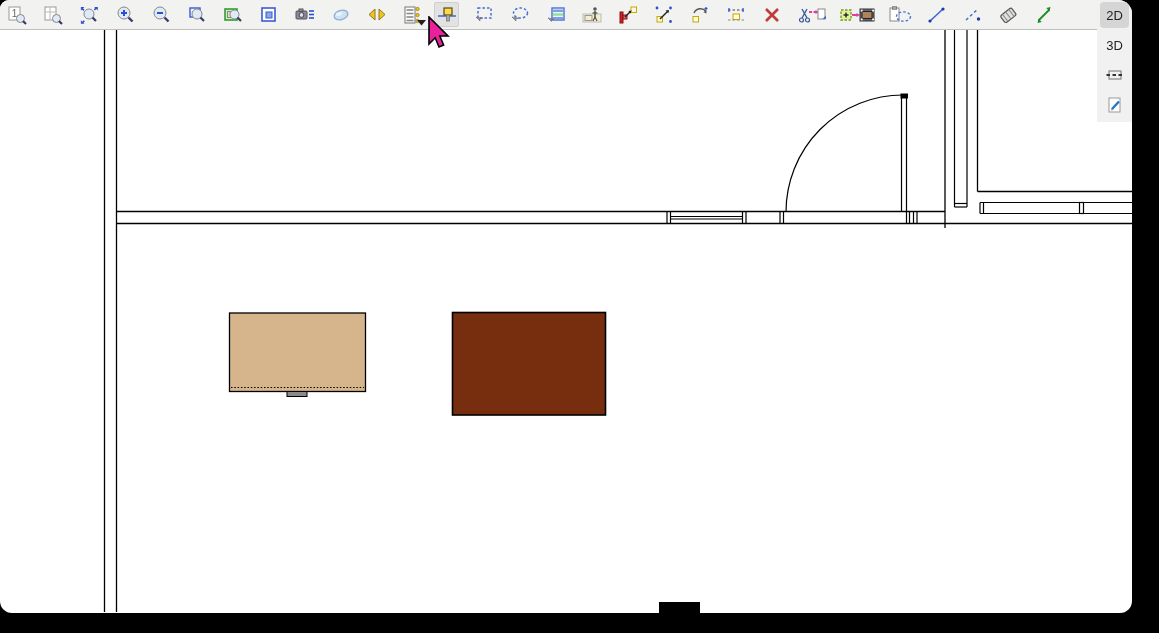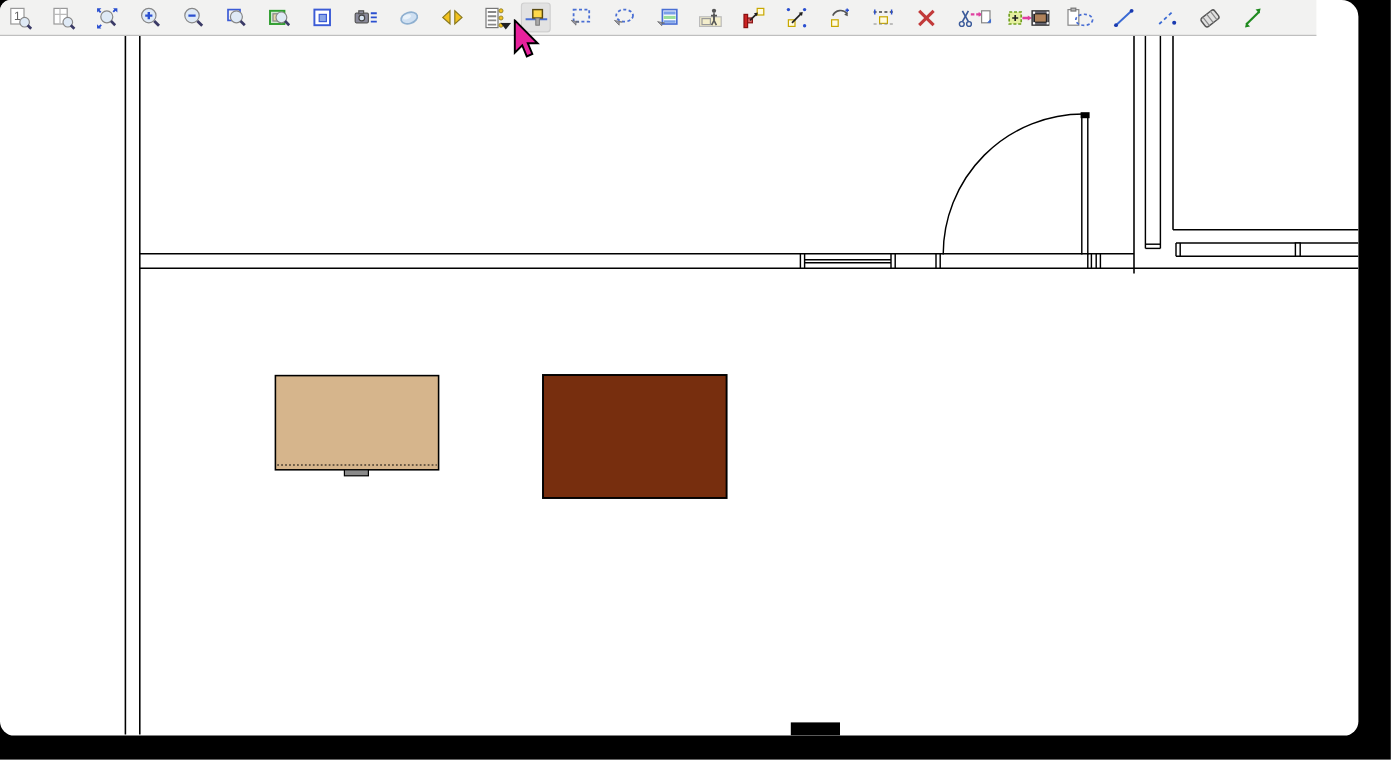--- a/index.html
+++ b/index.html
@@ -391,20 +391,37 @@
     <div class="tb-btn" style="left:1031px">
       <svg width="22" height="22" viewBox="0 0 22 22">
         <line x1="5.5" y1="16.5" x2="16.5" y2="5.5" stroke="#1f8a1f" stroke-width="1.8"></line>
         <path d="M17.5,3 l-4.2,1 3.2,3.2 z" fill="#1f8a1f"></path>
         <path d="M4.5,19 l1,-4.2 3.2,3.2 z" fill="#1f8a1f"></path>
       </svg>
     </div>
 
   </div>
 
+  <div class="side-panel">
+    <div class="side-item selected">2D</div>
+    <div class="side-item">3D</div>
+    <div class="side-item">
+      <svg width="20" height="20" viewBox="0 0 20 20">
+        <rect x="4" y="6" width="12" height="8" fill="none" stroke="#888" stroke-width="1.2"></rect>
+        <line x1="1.5" y1="10" x2="18.5" y2="10" stroke="#333" stroke-width="2" stroke-dasharray="3.5,2.5"></line>
+      </svg>
+    </div>
+    <div class="side-item">
+      <svg width="20" height="20" viewBox="0 0 20 20">
+        <rect x="4" y="3" width="11" height="14" fill="#fff" stroke="#999"></rect>
+        <line x1="7" y1="14" x2="14" y2="6.5" stroke="#2277cc" stroke-width="2.4"></line>
+        <path d="M6,15.5 l0.7,-2.4 1.8,1.8 z" fill="#888"></path>
+      </svg>
+    </div>
+  </div>
 
   <div class="scroll-notch"></div>
 
   <svg class="cursor-svg" width="24" height="34" viewBox="0 0 24 34">
     <path d="M2,1 L2,28 L8.2,21.8 L12,31 L16.6,29 L12.8,20 L21,20 Z" stroke="#000" stroke-width="1.6" fill="#E8219D"></path>
   </svg>
 
 </div>
 
 </body></html>

